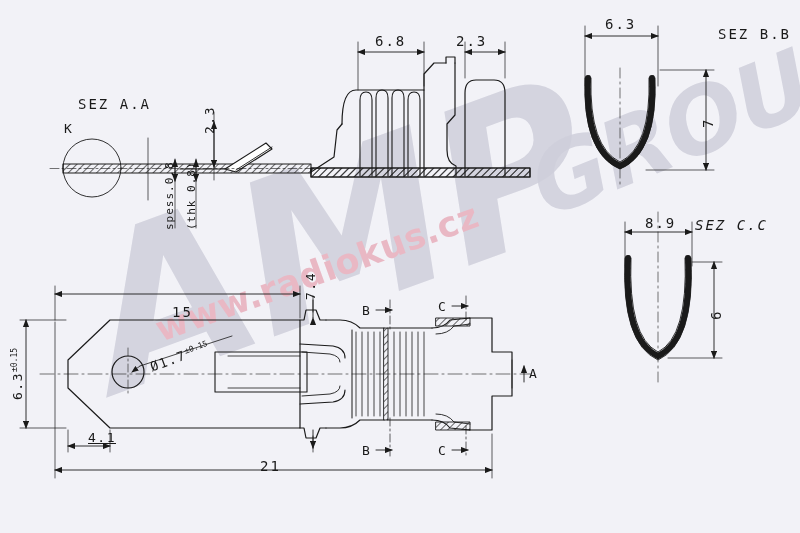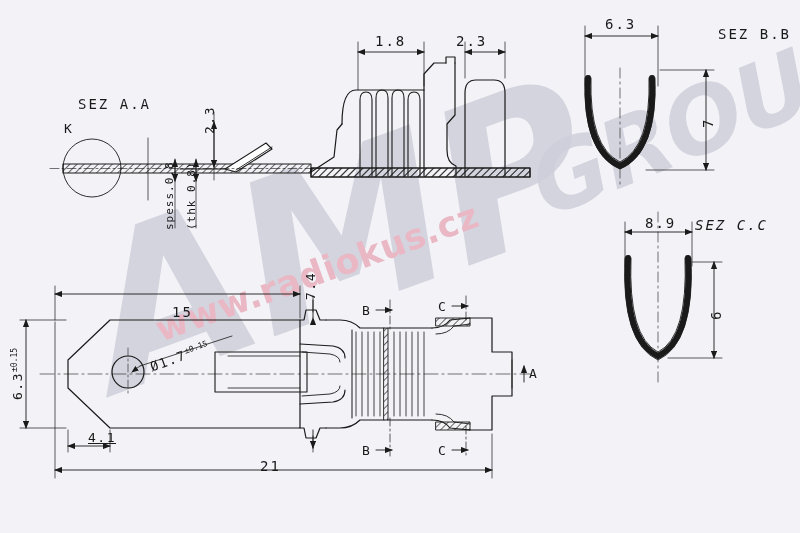--- a/index.html
+++ b/index.html
@@ -249,21 +249,21 @@
       <line x1="452" y1="450" x2="468" y2="450" stroke-width="0.9" marker-end="url(#ar)"></line>
     </g>
   </svg>
 
   <div class="lbl lbl-lg" style="left:78px;top:96px;">SEZ A.A</div>
   <div class="lbl lbl-md" style="left:64px;top:121px;">K</div>
   <div class="lbl lbl-md rot90" style="left:202px;top:134px;">2.3</div>
   <div class="lbl lbl-sm rot90" style="left:163px;top:230px;">spess.0.8</div>
   <div class="lbl lbl-sm rot90" style="left:185px;top:230px;">(thk 0.8)</div>
 
-  <div class="lbl lbl-lg" style="left:375px;top:33px;">1.8</div>
+  <div class="lbl lbl-lg" style="left:375px;top:33px;">6.8</div>
   <div class="lbl lbl-lg" style="left:456px;top:33px;">2.3</div>
 
   <div class="lbl lbl-lg" style="left:605px;top:16px;">6.3</div>
   <div class="lbl lbl-lg" style="left:718px;top:26px;">SEZ B.B</div>
   <div class="lbl lbl-lg rot90" style="left:700px;top:128px;">7</div>
 
   <div class="lbl lbl-lg" style="left:645px;top:215px;">8.9</div>
   <div class="lbl lbl-lg" style="left:695px;top:217px;font-style:italic;">SEZ C.C</div>
   <div class="lbl lbl-lg rot90" style="left:708px;top:320px;">6</div>
 

